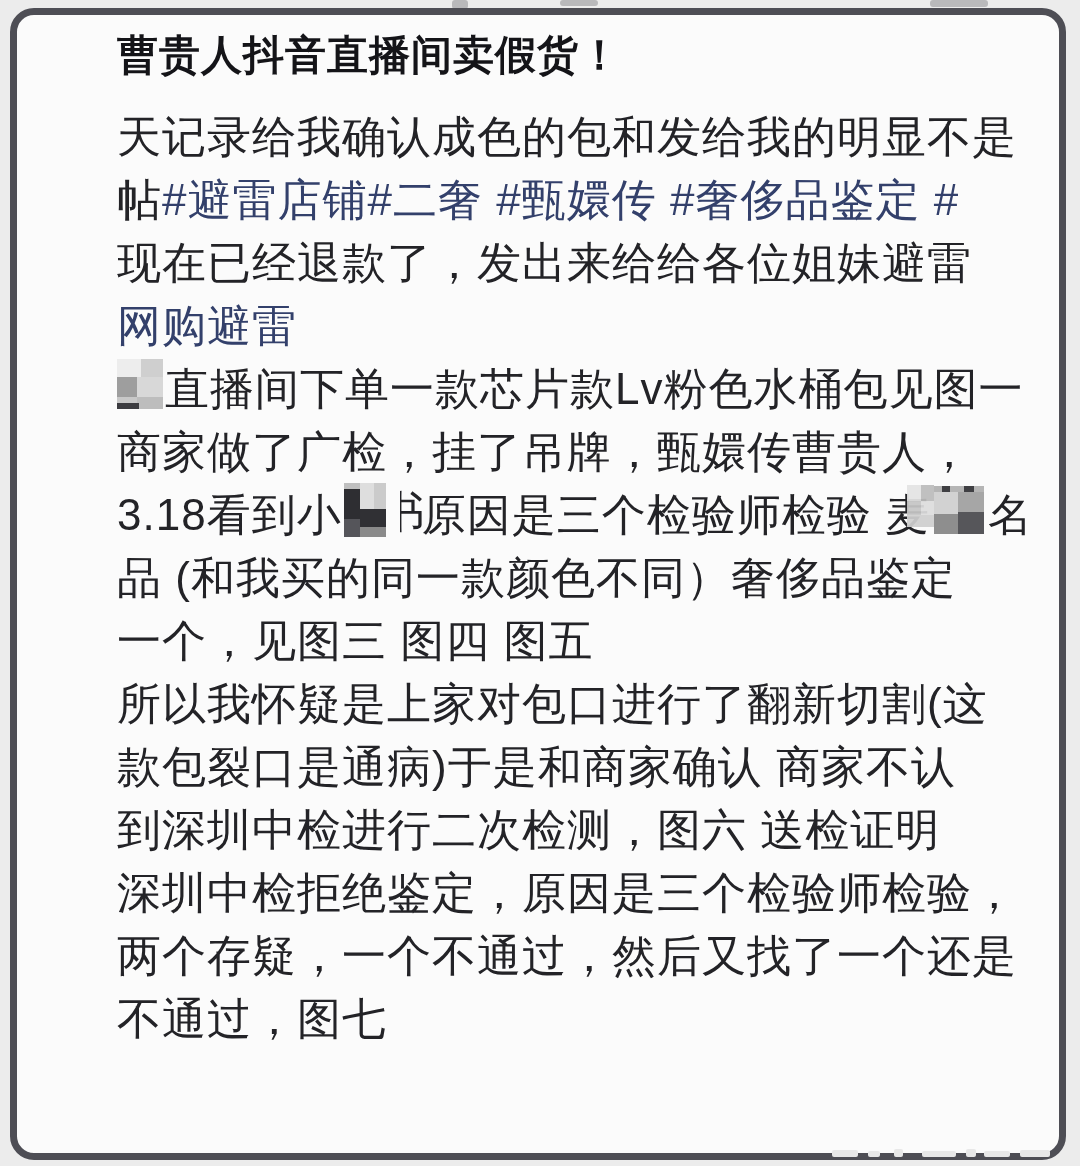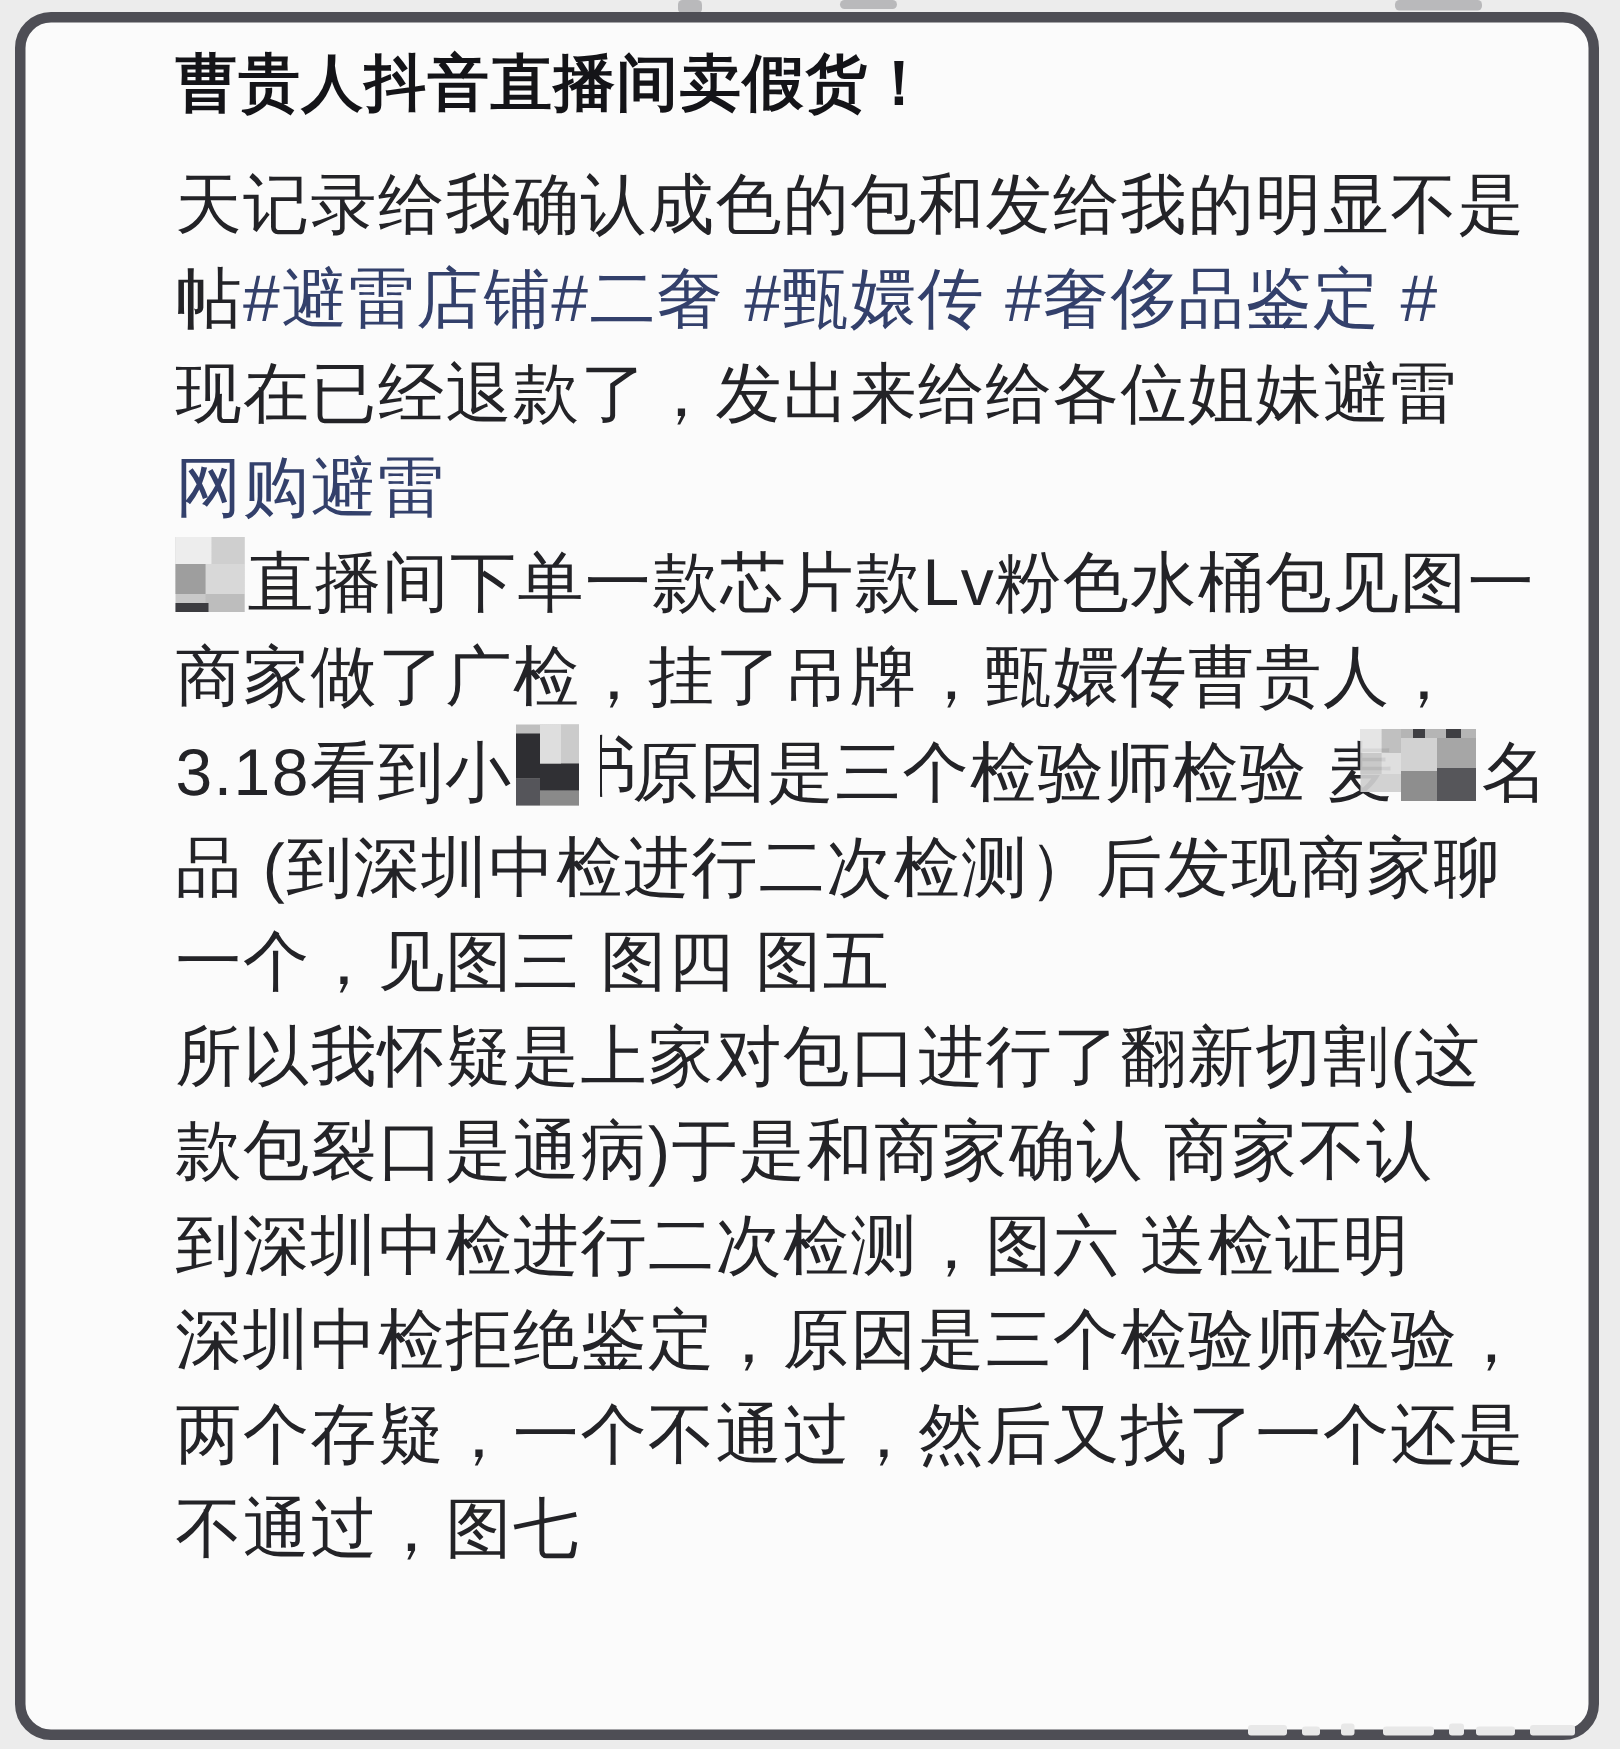--- a/index.html
+++ b/index.html
@@ -136,21 +136,21 @@
   <div class="content">
     <div class="title">曹贵人抖音直播间卖假货！</div>
     <div>
         <div class="line"><span class="seg-text">天记录给我确认成色的包和发给我的明显不是</span></div>
         <div class="line"><span class="seg-text">帖</span><span class="seg-link">#避雷店铺</span><span class="seg-link">#二奢</span><span class="seg-text"> </span><span class="seg-link">#甄嬛传</span><span class="seg-text"> </span><span class="seg-link">#奢侈品鉴定</span><span class="seg-text"> </span><span class="seg-link">#</span></div>
         <div class="line"><span class="seg-text">现在已经退款了，发出来给给各位姐妹避雷</span></div>
         <div class="line"><span class="seg-link">网购避雷</span></div>
         <div class="line"><span class="mosaic m1"></span><span class="seg-text">直播间下单一款芯片款Lv粉色水桶包见图一</span></div>
         <div class="line"><span class="seg-text">商家做了广检，挂了吊牌，甄嬛传曹贵人，</span></div>
         <div class="line"><span class="seg-text">3.18看到小</span><span class="mosaic m2"></span><span class="partial-char"><span>书</span></span><span class="seg-text">原因是三个检验师检验 </span><span class="masked-char"><span>麦</span><i class="mask-ov"></i></span><span class="mosaic m3"></span><span class="seg-text">名</span></div>
-        <div class="line"><span class="seg-text">品 (到深圳中检进行二次检测）后发现商家聊</span></div>
+        <div class="line"><span class="seg-text">品 (和我买的同一款颜色不同）奢侈品鉴定</span></div>
         <div class="line"><span class="seg-text">一个，见图三 图四 图五</span></div>
         <div class="line"><span class="seg-text">所以我怀疑是上家对包口进行了翻新切割(这</span></div>
         <div class="line"><span class="seg-text">款包裂口是通病)于是和商家确认 商家不认</span></div>
         <div class="line"><span class="seg-text">到深圳中检进行二次检测，图六 送检证明</span></div>
         <div class="line"><span class="seg-text">深圳中检拒绝鉴定，原因是三个检验师检验，</span></div>
         <div class="line"><span class="seg-text">两个存疑，一个不通过，然后又找了一个还是</span></div>
         <div class="line"><span class="seg-text">不通过，图七</span></div>
       </div>
   </div>
 </div>

